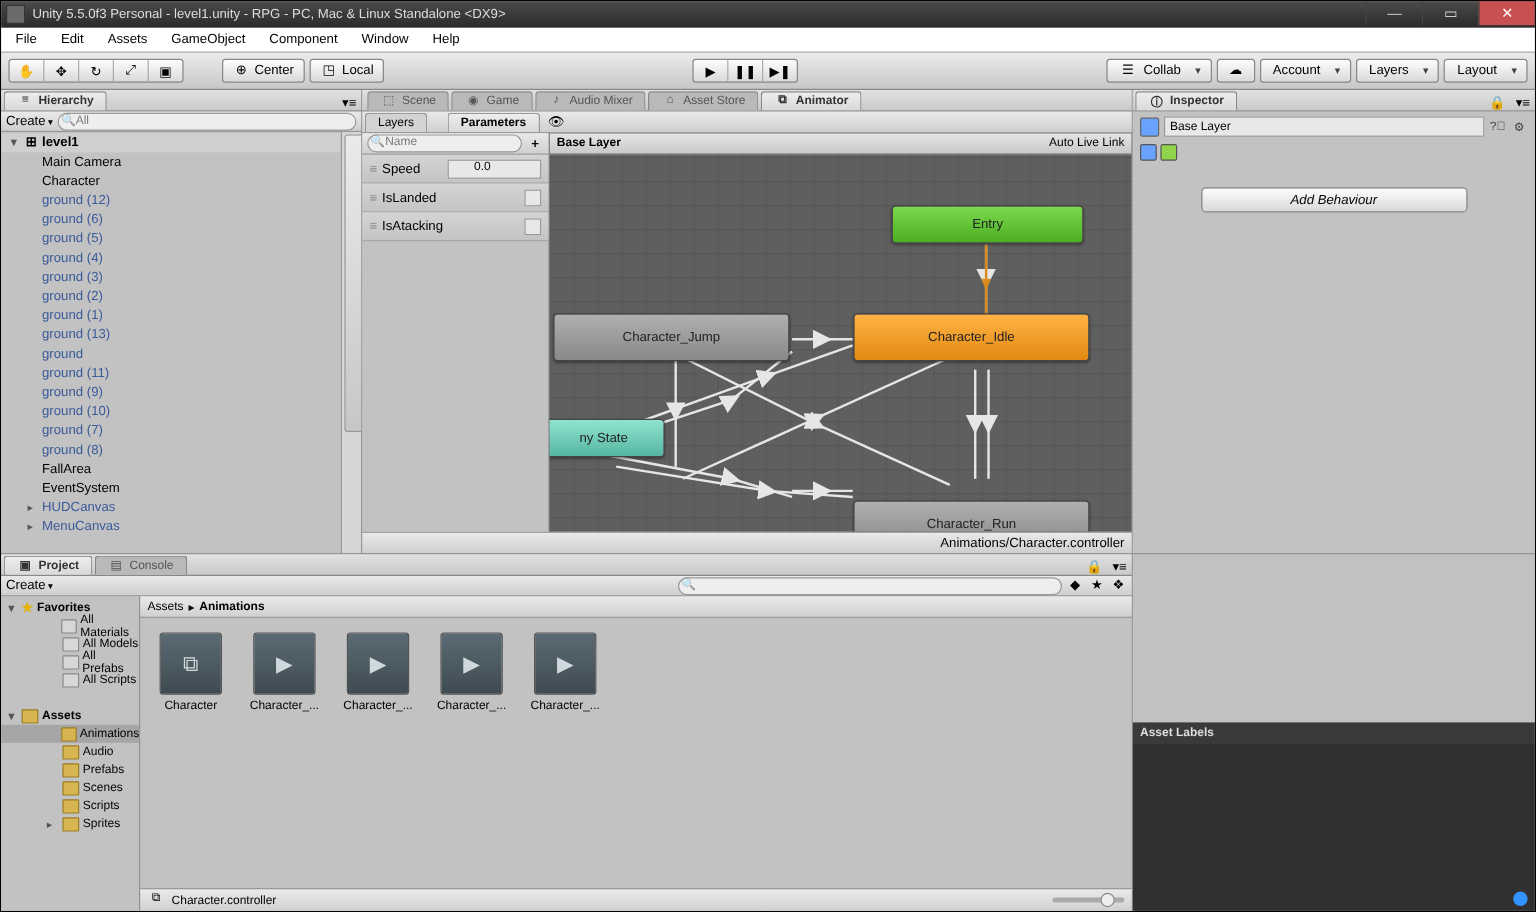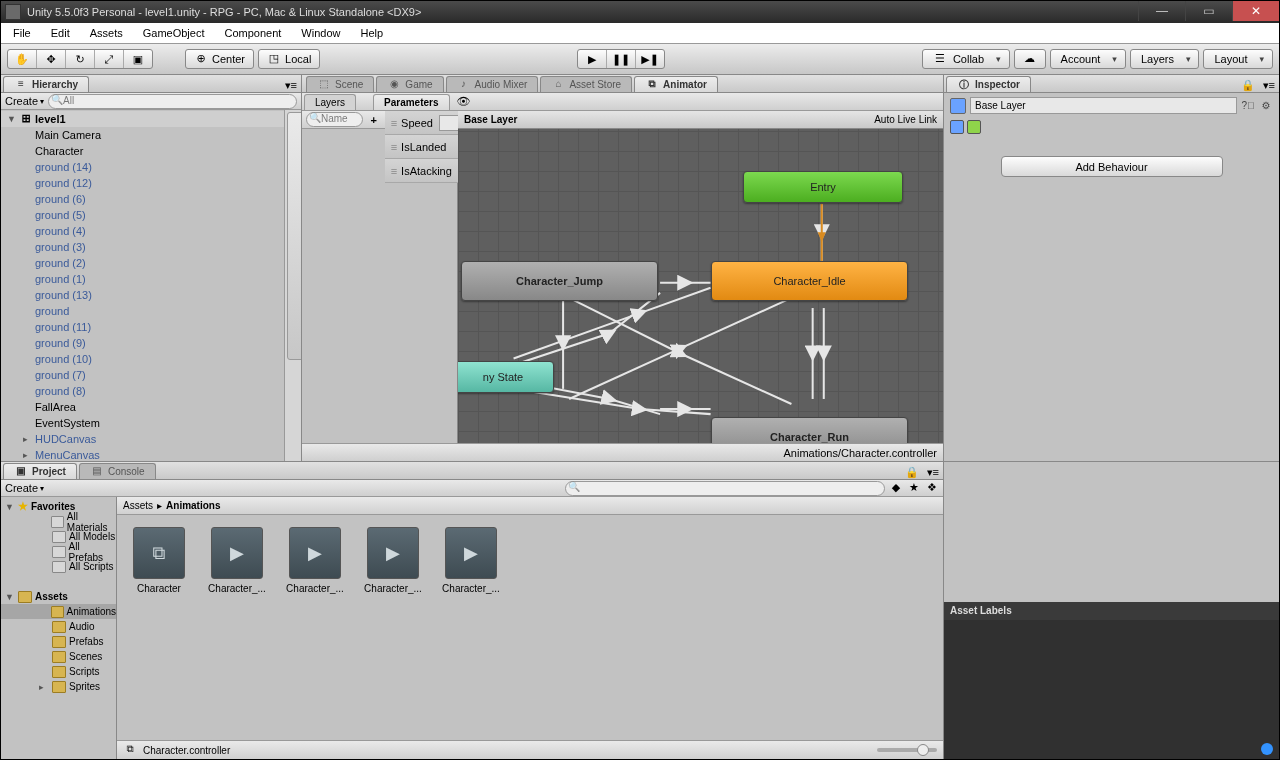--- a/index.html
+++ b/index.html
@@ -44,54 +44,54 @@
 .hrow.child{padding-left:22px;}
 .vscroll{width:16px;background:#d6d6d6;border-left:1px solid #999;position:relative;}
 .vscroll .thumb{position:absolute;left:2px;right:2px;top:2px;height:70%;background:linear-gradient(#eaeaea,#c7c7c7);border:1px solid #999;border-radius:3px;}
 
 .center{flex:1;border-right:1px solid #888;}
 .center .tabstrip{padding-left:4px;}
 .animatorbar{height:17px;background:linear-gradient(#e9e9e9,#cfcfcf);border-bottom:1px solid #999;display:flex;align-items:center;}
 .subtab{height:15px;padding:0 10px;border:1px solid #999;border-bottom:none;border-radius:3px 3px 0 0;background:#d3d3d3;margin-left:2px;font-size:10px;display:flex;align-items:center;}
 .subtab.active{background:linear-gradient(#ededed,#d9d9d9);font-weight:bold;margin-left:17px;}
 .animbody{flex:1;display:flex;min-height:0;position:relative;}
-.paramcol{width:155px;background:#c2c2c2;border-right:1px solid #888;display:flex;flex-direction:row;}
+.paramcol{width:155px;background:#c2c2c2;border-right:1px solid #888;display:flex;flex-direction:column;}
 .paramhdr{height:17px;border-bottom:1px solid #999;background:linear-gradient(#e9e9e9,#cfcfcf);display:flex;align-items:center;padding:0 4px;gap:4px;}
 .paramhdr .nameinp{flex:1;height:13px;border:1px solid #999;border-radius:8px;background:#eee;padding:0 14px;font-size:10px;position:relative;}
 .paramhdr .nameinp::before{content:"🔍";position:absolute;left:2px;top:-1px;font-size:10px;opacity:.6}
 .paramhdr .plus{width:14px;text-align:center;font-weight:bold;cursor:default;}
 .param{height:23px;border-bottom:1px solid #a8a8a8;background:linear-gradient(#d4d4d4,#c4c4c4);display:flex;align-items:center;padding:0 6px;gap:6px;}
 .param .grip{color:#888;letter-spacing:-2px;}
 .param .pname{flex:1;}
 .param .pval{width:34px;height:14px;background:#e8e8e8;border:1px solid #999;text-align:left;padding:0 21px;font-size:10px;}
 .param .chk{width:12px;height:12px;border:1px solid #999;background:#e8e8e8;}
 
 .graph{flex:1;position:relative;background:#5f5f5f;background-image:linear-gradient(#555 1px,transparent 1px),linear-gradient(90deg,#555 1px,transparent 1px);background-size:20px 20px;overflow:hidden;}
 .graphtop{position:absolute;top:0;left:0;right:0;height:17px;background:linear-gradient(#e5e5e5,#c9c9c9);border-bottom:1px solid #888;display:flex;align-items:center;padding:0 6px;font-size:10px;}
 .graphtop .crumb{font-weight:bold}
 .graphtop .live{margin-left:auto;}
 .node{position:absolute;width:195px;height:38px;border-radius:4px;display:flex;align-items:center;justify-content:center;color:#222;font-size:11px;border:1px solid #444;box-shadow:0 1px 2px rgba(0,0,0,.4);}
-.node.grey{background:linear-gradient(#b0b0b0,#888);font-weight:bold;}
+.node.grey{background:linear-gradient(#b0b0b0,#888);}
 .node.orange{background:linear-gradient(#ffb344,#e28a12);}
 .node.green{background:linear-gradient(#7cd94f,#4cae20);width:158px;height:30px;}
 .node.teal{background:linear-gradient(#8fe3d0,#56b7a3);width:100px;height:30px;}
 svg.wires{position:absolute;inset:0;}
 .statusstrip{height:17px;background:linear-gradient(#e9e9e9,#cfcfcf);border-top:1px solid #999;display:flex;align-items:center;padding:0 6px;}
 
 .inspector{width:335px;}
 .inspector .body{flex:1;background:#c2c2c2;padding:4px 6px;display:flex;flex-direction:column;gap:4px;}
 .fieldrow{display:flex;align-items:center;gap:4px;}
 .pillid{width:14px;height:14px;background:#6aa2ff;border:1px solid #666;border-radius:2px;}
 .txtfield{flex:1;height:15px;background:#e8e8e8;border:1px solid #999;padding:0 4px;font-size:10px;display:flex;align-items:center;}
 .gearicon,.helpicon{width:14px;height:14px;display:flex;align-items:center;justify-content:center;font-size:10px;color:#444;cursor:default;}
 .dotrow{display:flex;gap:3px;padding:2px 0;}
 .dot{width:12px;height:12px;border:1px solid #555;border-radius:2px;}
 .dot.g{background:#8fd44a}
 .dot.b{background:#6aa2ff}
-.addbtn{margin:16px auto 0;width:220px;height:19px;border:1px solid #888;border-radius:4px;background:linear-gradient(#fdfdfd,#d9d9d9);display:flex;align-items:center;justify-content:center;cursor:default;}
+.addbtn{margin:16px auto 0;width:220px;height:19px;border:1px solid #888;border-radius:4px;background:linear-gradient(#fdfdfd,#d9d9d9);display:flex;align-items:center;justify-content:center;cursor:default;font-style:italic;}
 
 .bottom{height:297px;display:flex;border-top:1px solid #888;}
 .project{flex:1;display:flex;flex-direction:column;border-right:1px solid #888;}
 .project .tabstrip{}
 .projbody{flex:1;display:flex;min-height:0;}
 .projside{width:115px;background:#c2c2c2;border-right:1px solid #888;padding:2px 0;overflow:hidden;}
 .prow{height:15px;display:flex;align-items:center;padding-left:4px;gap:3px;font-size:10px;}
 .prow .fold{width:10px;color:#555;font-size:9px;}
 .prow.hdr{font-weight:bold}
 .prow.sel{background:#a6a6a6}
@@ -209,24 +209,20 @@
               <span class="ico">⊞</span>
               <span class="txt">level1</span>
             </div>
             <div class="hrow child">
               <span class="fold"></span>
               <span class="txt">Main Camera</span>
             </div>
             <div class="hrow child">
               <span class="fold"></span>
               <span class="txt">Character</span>
-            </div>
-            <div class="hrow child prefab">
-              <span class="fold"></span>
-              <span class="txt">ground (14)</span>
             </div>
             <div class="hrow child prefab">
               <span class="fold"></span>
               <span class="txt">ground (12)</span>
             </div>
             <div class="hrow child prefab">
               <span class="fold"></span>
               <span class="txt">ground (6)</span>
             </div>
             <div class="hrow child prefab">
@@ -377,21 +373,21 @@
               <polyline points="110,185 220,240 330,290"></polyline>
               <polyline points="110,285 220,235 330,185"></polyline>
               <polyline points="362,195 362,240 362,285"></polyline>
             </g>
             <line x1="360" y1="92" x2="360" y2="150" stroke="#d98b20" stroke-width="2"></line>
             <polygon points="356,120 364,120 360,130" fill="#d98b20"></polygon>
           </svg>
           <div class="node green" style="left:285px;top:60px">Entry</div>
           <div class="node grey" style="left:3px;top:150px">Character_Jump</div>
           <div class="node orange" style="left:253px;top:150px">Character_Idle</div>
-          <div class="node teal" style="left:-6px;top:250px">ny State</div>
+          <div class="node teal" style="left:-6px;top:238px">ny State</div>
           <div class="node grey" style="left:253px;top:306px">Character_Run</div>
         </div>
       </div>
       <div class="statusstrip">
         <span style="margin-left:auto">Animations/Character.controller</span>
       </div>
     </div>
 
     <div class="panel inspector">
       <div class="tabstrip">

